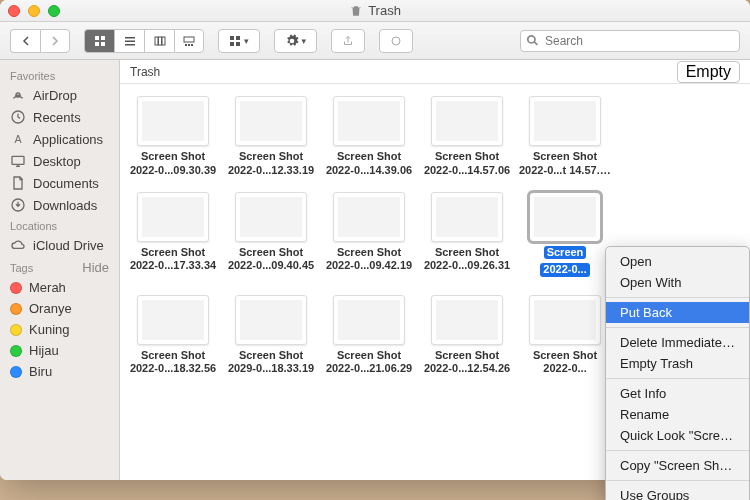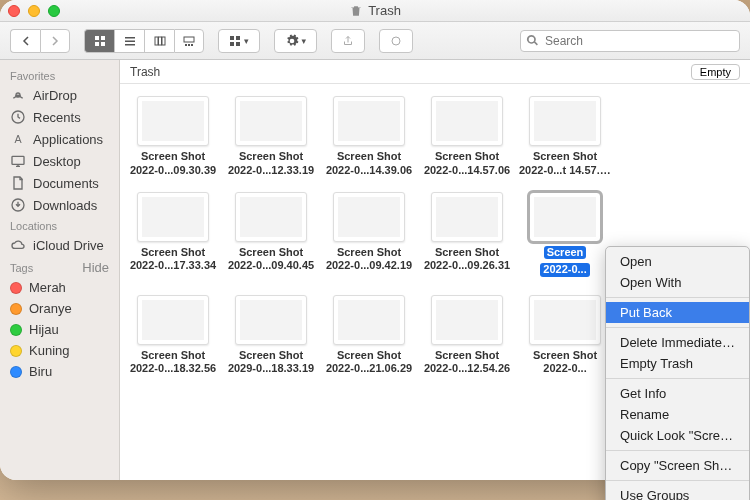--- a/index.html
+++ b/index.html
@@ -1,17 +1,17 @@
 <!DOCTYPE html>
 <html><head>
 <meta charset="utf-8">
 <style>
 * { box-sizing: border-box; margin: 0; padding: 0; font-family: -apple-system, "Helvetica Neue", Arial, sans-serif; }
 body { background: linear-gradient(180deg, #c9a882 0%, #d4b896 100%); width: 750px; height: 500px; overflow: hidden; position: relative; }
-.window { position: absolute; left: 0; top: 0; width: 750px; height: 480px; background: #fff; border-radius: 16px; box-shadow: 0 10px 40px rgba(0,0,0,0.3); overflow: hidden; display: flex; flex-direction: column; }
+.window { position: absolute; left: 0; top: 0; width: 750px; height: 480px; background: #fff; border-radius: 7px; box-shadow: 0 10px 40px rgba(0,0,0,0.3); overflow: hidden; display: flex; flex-direction: column; }
 .titlebar { height: 22px; background: linear-gradient(#f6f6f6,#ececec); display: flex; align-items: center; padding: 0 8px; border-bottom: 1px solid #d0d0d0; position: relative; }
 .traffic { display: flex; gap: 8px; }
 .dot { width: 12px; height: 12px; border-radius: 50%; }
 .dot.red { background: #ff5f57; border:1px solid #e24238; }
 .dot.yellow { background: #ffbd2e; border:1px solid #e1a116; }
 .dot.green { background: #28c940; border:1px solid #17a82f; }
 .title { position: absolute; left: 0; right: 0; text-align: center; font-size: 13px; color: #4a4a4a; display: flex; align-items: center; justify-content: center; gap: 5px; pointer-events: none; }
 .title svg { width: 14px; height: 14px; }
 .toolbar { height: 38px; background: linear-gradient(#f6f6f6,#ececec); border-bottom: 1px solid #c9c9c9; display: flex; align-items: center; padding: 0 10px; gap: 14px; }
 .navbtns { display: flex; }
@@ -28,21 +28,21 @@
 .search input { width: 100%; height: 22px; border: 1px solid #c6c6c6; border-radius: 4px; padding: 0 6px 0 24px; font-size: 12px; background: #fff; }
 .search svg { position: absolute; left: 6px; top: 4px; width: 13px; height: 13px; fill: #888; }
 .body { flex: 1; display: flex; overflow: hidden; }
 .sidebar { width: 120px; background: rgba(236,232,228,0.9); border-right: 1px solid #d2cfcb; padding: 6px 0; overflow-y: auto; font-size: 13px; }
 .sb-header { font-size: 11px; color: #8a8a8a; padding: 4px 10px 2px; display: flex; justify-content: space-between; align-items: center; }
 .sb-item { display: flex; align-items: center; gap: 7px; padding: 3px 10px; color: #3b3b3b; cursor: default; }
 .sb-item svg, .sb-item .ico { width: 16px; height: 16px; flex-shrink: 0; }
 .tag-dot { width: 12px; height: 12px; border-radius: 50%; border: 1px solid rgba(0,0,0,0.15); }
 .content { flex: 1; display: flex; flex-direction: column; background: #fff; }
 .pathbar { height: 24px; border-bottom: 1px solid #e2e2e2; display: flex; align-items: center; padding: 0 10px; font-size: 12px; color: #444; }
-.pathbar .empty-btn { margin-left: auto; font-size: 11px; background: #fff; border: 1px solid #c6c6c6; border-radius: 4px; padding: 1px 8px; }
+.pathbar .empty-btn { margin-left: auto; font-size: 16px; background: #fff; border: 1px solid #c6c6c6; border-radius: 4px; padding: 1px 8px; }
 .grid { flex: 1; overflow: auto; padding: 8px 4px; }
 .row { display: flex; }
 .cell { width: 98px; display: flex; flex-direction: column; align-items: center; padding: 4px 0 10px; font-weight: bold; }
 .thumb { width: 72px; height: 50px; background: #fff; border: 1px solid #ddd; border-radius: 3px; box-shadow: 0 1px 2px rgba(0,0,0,0.1); position: relative; overflow: hidden; }
 .thumb-inner { position: absolute; inset: 4px; background: #f3f3f3; }
 .fname { font-size: 11px; color: #333; text-align: center; line-height: 1.25; margin-top: 4px; width: 92px; overflow: hidden; }
 .fname span { display: block; white-space: nowrap; overflow: hidden; text-overflow: ellipsis; }
 .cell.selected .thumb { outline: 3px solid #b0b0b0; outline-offset: -1px; border-radius: 4px; }
 .cell.selected .fname span { background: #1a6fe8; color: #fff; border-radius: 3px; padding: 0 3px; display: inline-block; max-width: 100%; }
 .ctx-menu { position: absolute; right: 0; top: 246px; width: 145px; background: #f2f2f2; border: 1px solid #b9b9b9; border-radius: 5px; box-shadow: 0 4px 18px rgba(0,0,0,0.25); font-size: 13px; padding: 4px 0; }
@@ -211,26 +211,26 @@
       <div id="sb-tags">
           <div class="sb-item">
             <span class="tag-dot" style="background:#ff5f57"></span>
             <span>Merah</span>
           </div>
           <div class="sb-item">
             <span class="tag-dot" style="background:#ff9a2e"></span>
             <span>Oranye</span>
           </div>
           <div class="sb-item">
+            <span class="tag-dot" style="background:#ffd52e"></span>
+            <span>Kuning</span>
+          </div>
+          <div class="sb-item">
             <span class="tag-dot" style="background:#2ecc40"></span>
             <span>Hijau</span>
-          </div>
-          <div class="sb-item">
-            <span class="tag-dot" style="background:#ffd52e"></span>
-            <span>Kuning</span>
           </div>
           <div class="sb-item">
             <span class="tag-dot" style="background:#2e8bff"></span>
             <span>Biru</span>
           </div>
         </div>
     </div>
 
     <div class="content">
       <div class="pathbar">

